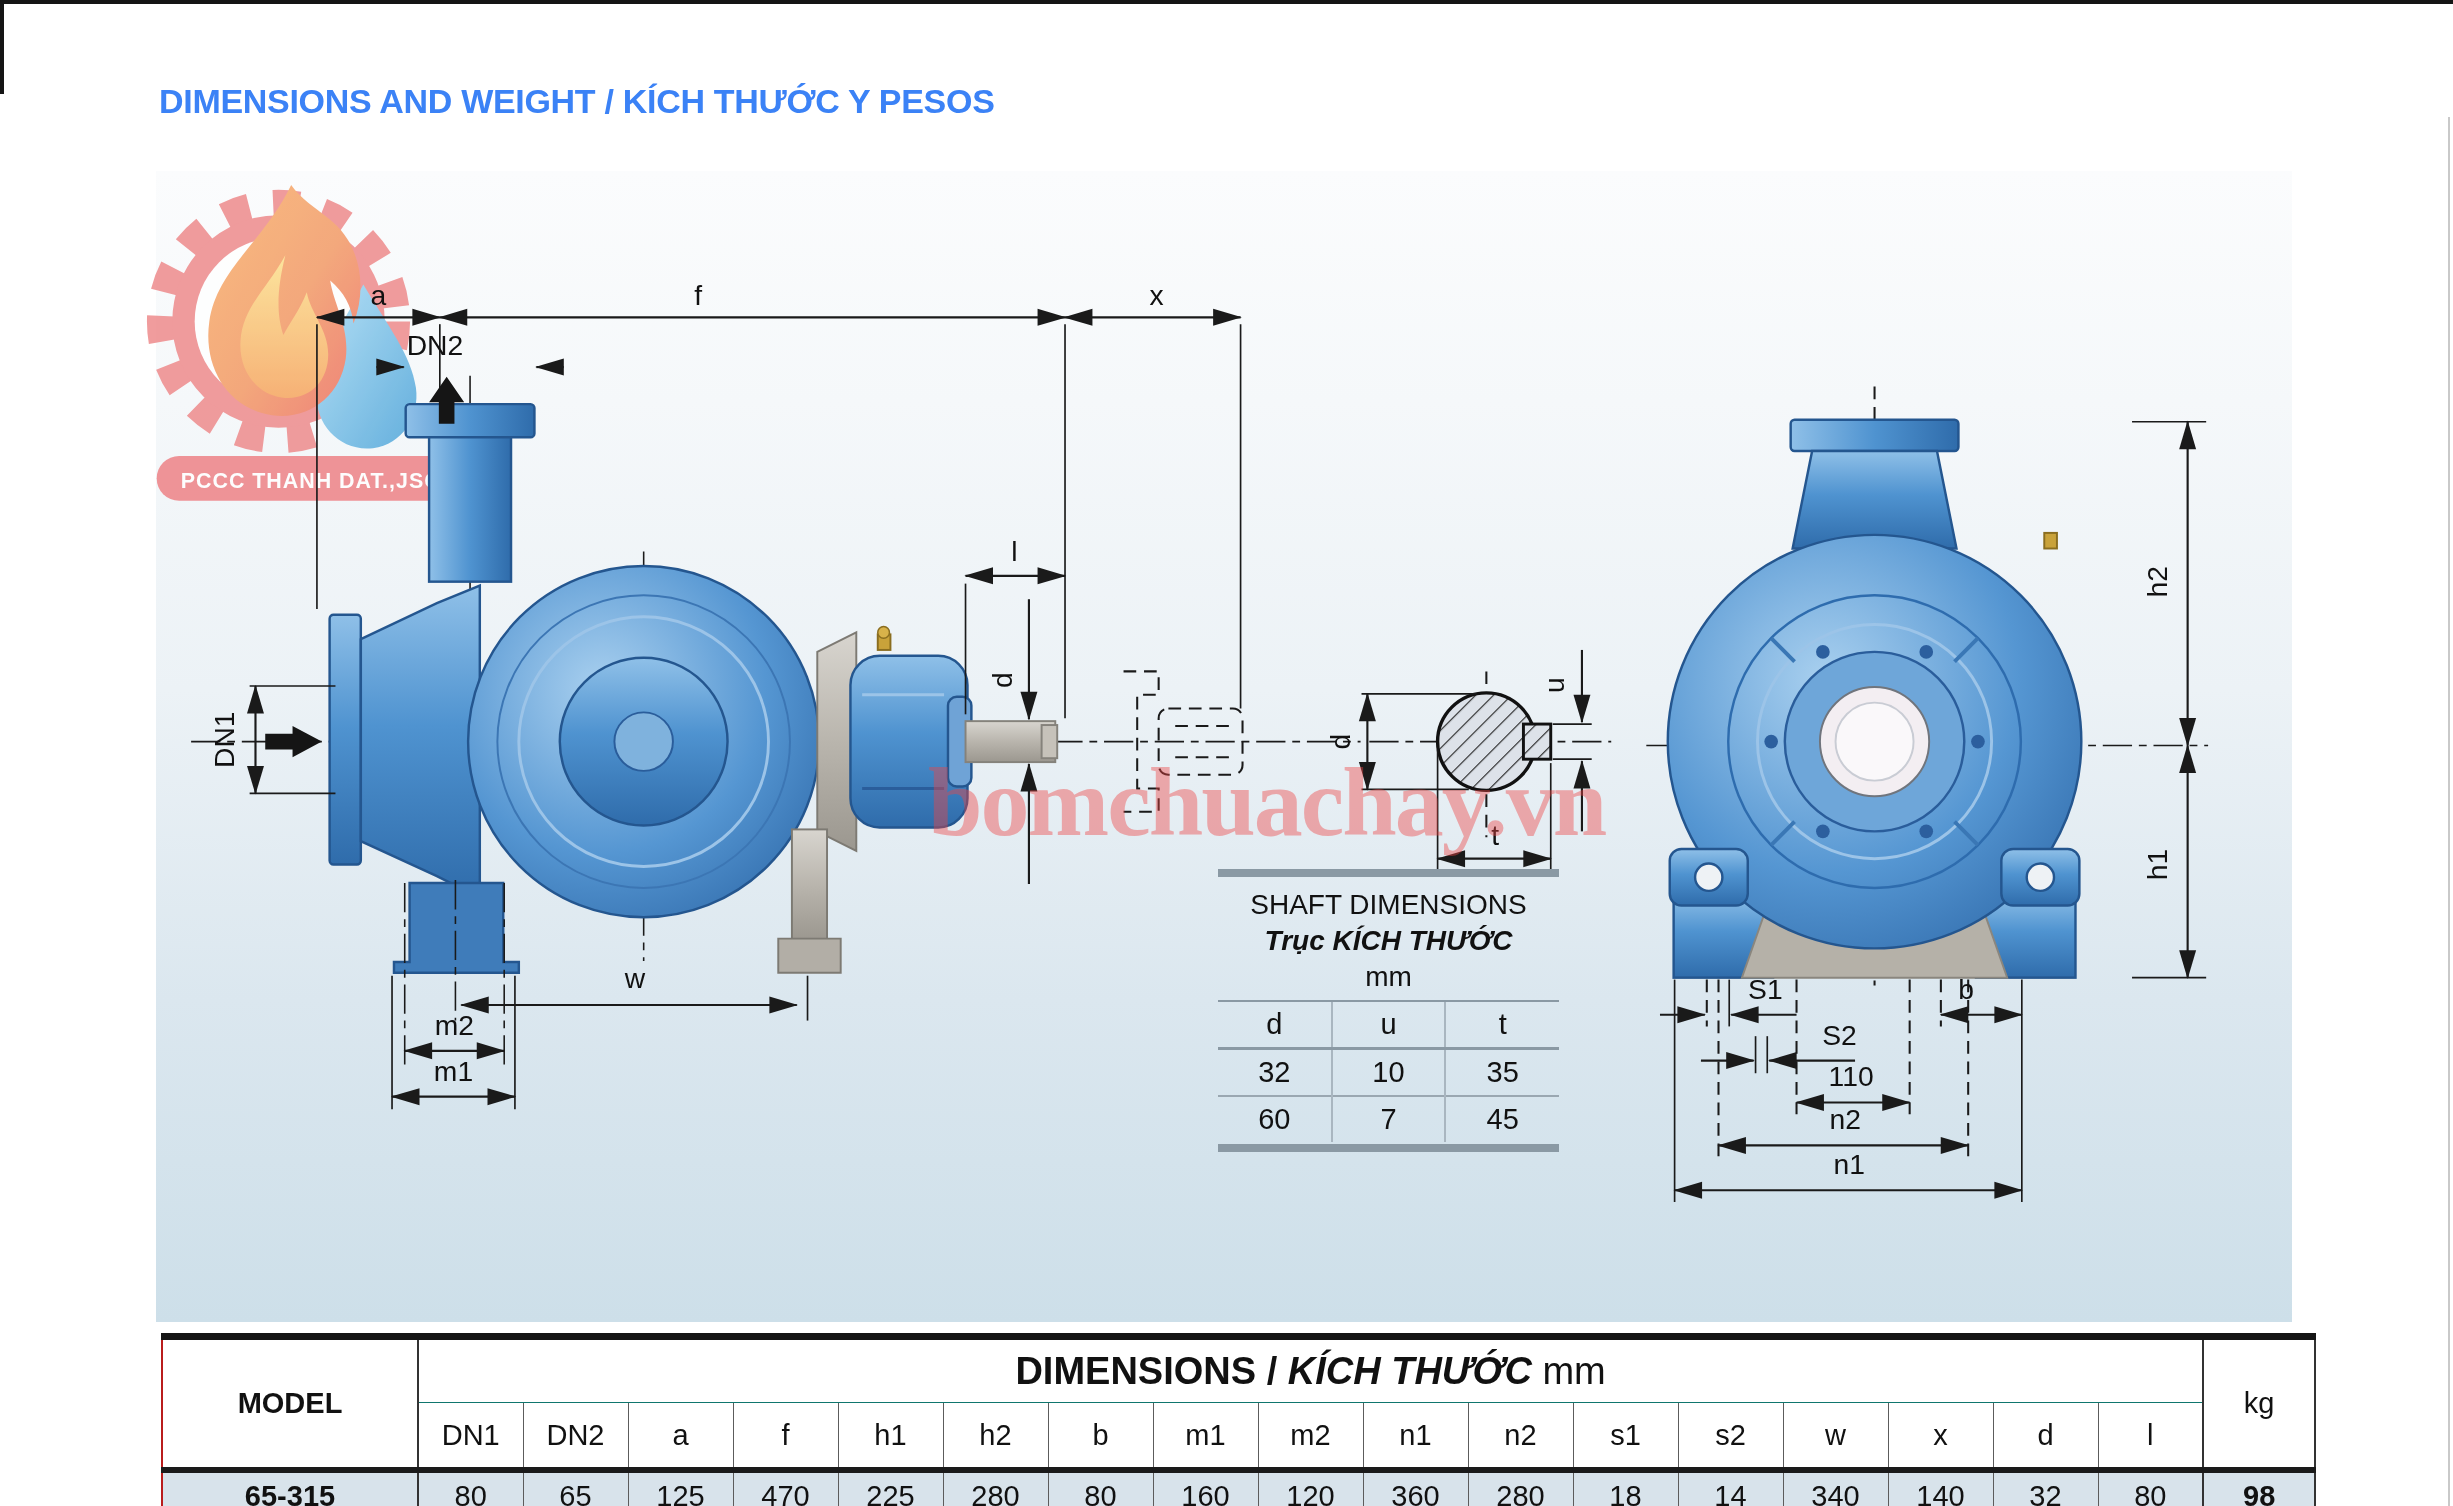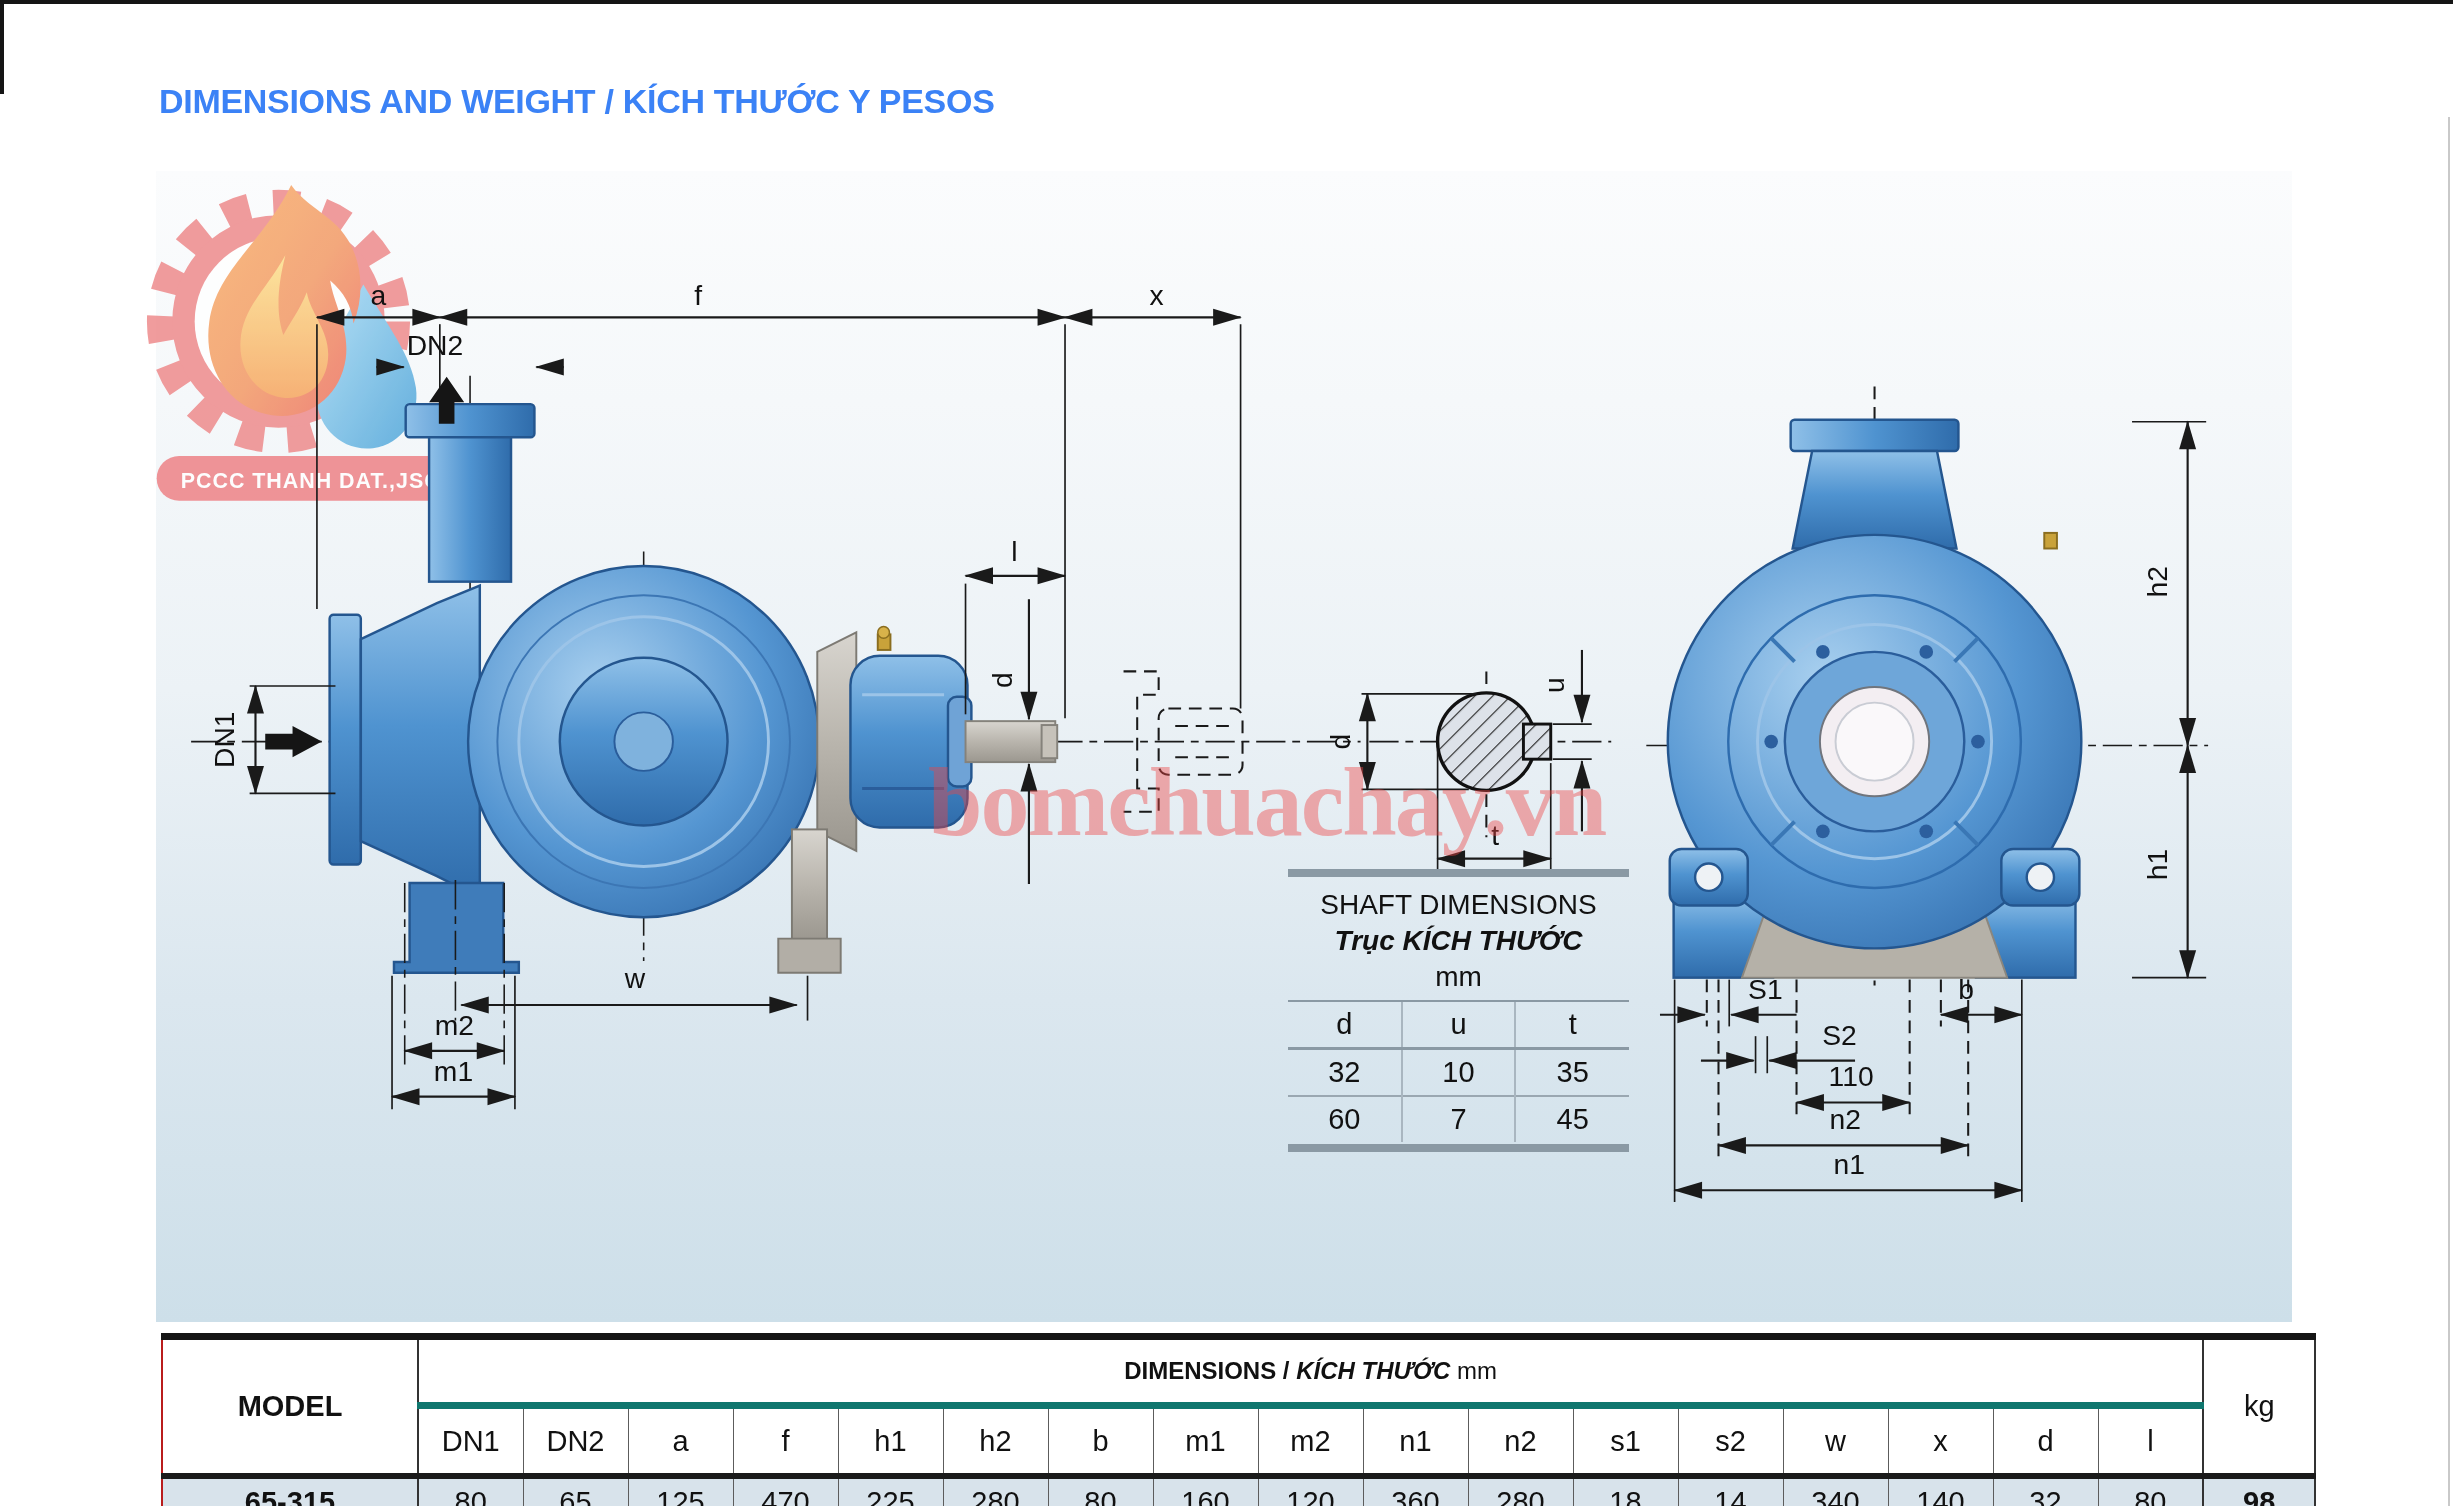--- a/index.html
+++ b/index.html
@@ -22,21 +22,21 @@
   svg text{font-family:"Liberation Sans","DejaVu Sans",sans-serif;}
   .lbl{font-size:29px;fill:#111;}
   
   .watermark{
     left:928px;top:753px;width:878px;font-family:"Liberation Serif","DejaVu Serif",serif;
     font-size:98px;font-weight:bold;line-height:1;color:#ef4444;opacity:.42;
     letter-spacing:-2px;z-index:6;white-space:nowrap;
   }
   
   .shaft-table{
-    left:1288px;top:869px;width:341px;z-index:4;text-align:center;
+    left:1218px;top:869px;width:341px;z-index:4;text-align:center;
     border-top:8.8px solid #8a99a4;border-bottom:8.8px solid #8a99a4;padding:5.9px 0 2px 0;
   }
   .shaft-table .st-title{font-size:28px;margin-top:5.9px;}
   .shaft-table .st-sub{font-size:28px;font-weight:bold;font-style:italic;margin-top:4px;}
   .shaft-table .st-unit{font-size:28px;margin-top:3.9px;margin-bottom:7.8px;}
   .shaft-table table{width:100%;border-collapse:collapse;table-layout:fixed;}
   .shaft-table th,.shaft-table td{
     font-size:29px;font-weight:normal;padding:5.9px 0;border-left:2px solid #a9b6c0;
   }
   .shaft-table th:first-child,.shaft-table td:first-child{border-left:none;}
@@ -46,21 +46,21 @@
   
   .dims-table{left:161px;top:1333px;width:2150px;z-index:5;}
   .dims-table table{width:100%;border-collapse:collapse;table-layout:fixed;}
   .dims-table td{
     text-align:center;vertical-align:middle;font-size:29px;
     border-left:1px solid #5c5c5c;border-right:1px solid #5c5c5c;
   }
   .dims-table tr.hdr1 td{border-top:7.8px solid #151515;height:60px;}
   .dims-table td.model-cell{font-weight:bold;border-left:2px solid #b91c1c;border-right:2px solid #333;}
   .dims-table td.kg-cell{border-left:2px solid #333;border-right:2px solid #333;}
-  .dims-table td.span-hdr{border-bottom:7px solid #0f766e;font-size:24px;}
+  .dims-table td.span-hdr{border-bottom:1px solid #0f766e;font-size:38px;}
   .dims-table td.span-hdr .b{font-weight:bold;}
   .dims-table td.span-hdr .bi{font-weight:bold;font-style:italic;}
   .dims-table tr.hdr2 td{height:62px;border-bottom:2px solid #9a9a9a;}
   .dims-table tr.data td{
     height:45px;background:#d8e3eb;border-top:6.8px solid #1a1a1a;font-size:29px;
   }
   .dims-table tr.data td.model-cell,.dims-table tr.data td.kg-cell{font-weight:bold;}
 </style>
 </head>
 <body>

